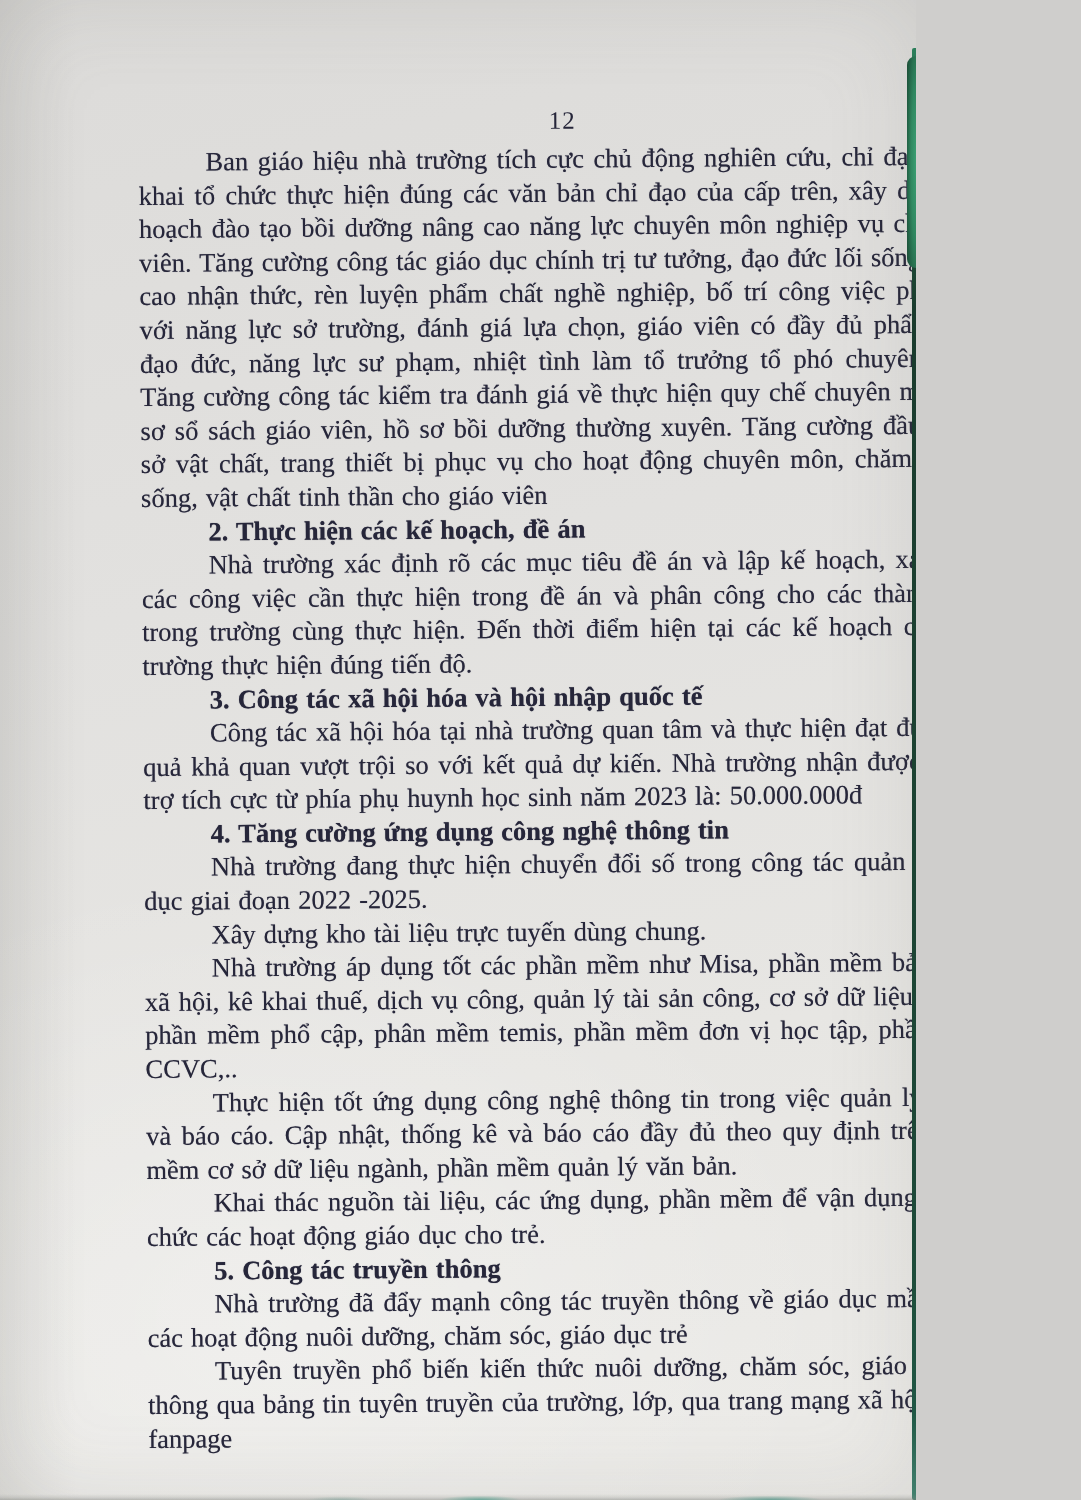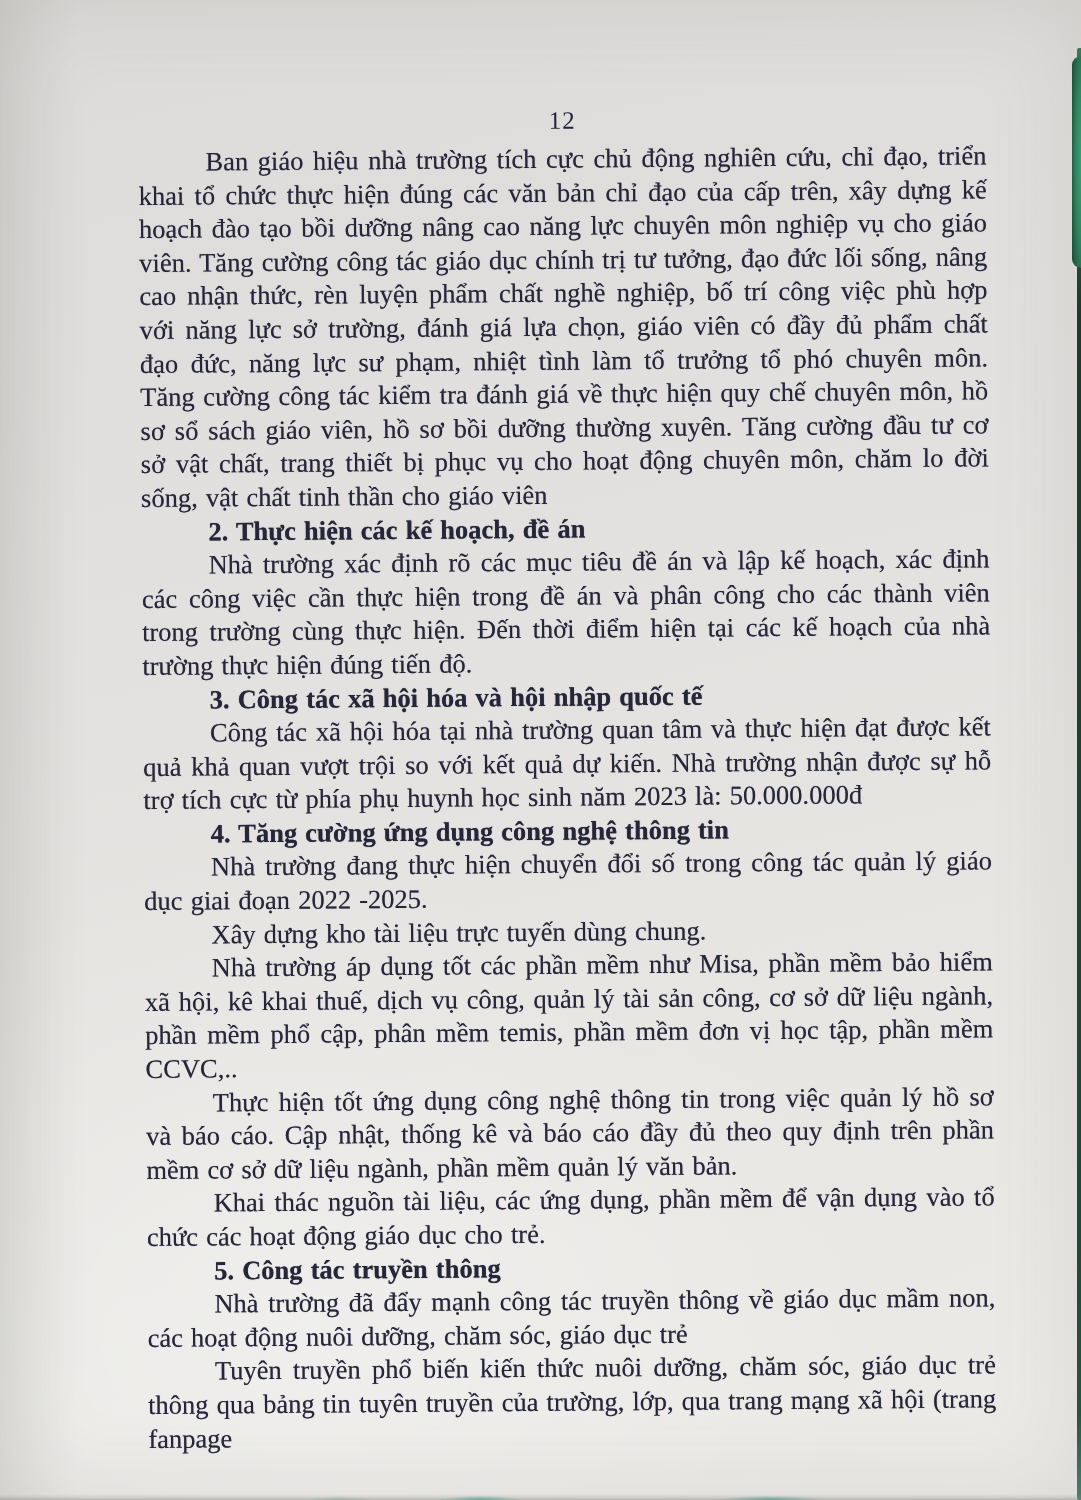--- a/index.html
+++ b/index.html
@@ -5,21 +5,21 @@
   html, body {
     margin: 0;
     padding: 0;
     width: 1081px;
     height: 1500px;
     overflow: hidden;
     background: #cfcecc;
   }
   .photo {
     position: relative;
-    width: 1081px;
+    width: 916px;
     height: 1500px;
     background:
       radial-gradient(ellipse 900px 700px at 28% 88%, rgba(255,255,255,0.30), rgba(255,255,255,0) 65%),
       linear-gradient(168deg, #dcdbd9 0%, #e2e1df 38%, #e7e6e3 70%, #ecebe8 100%);
     overflow: hidden;
     font-family: "Liberation Serif", "DejaVu Serif", serif;
   }
   
   .photo::after {
     content: "";

